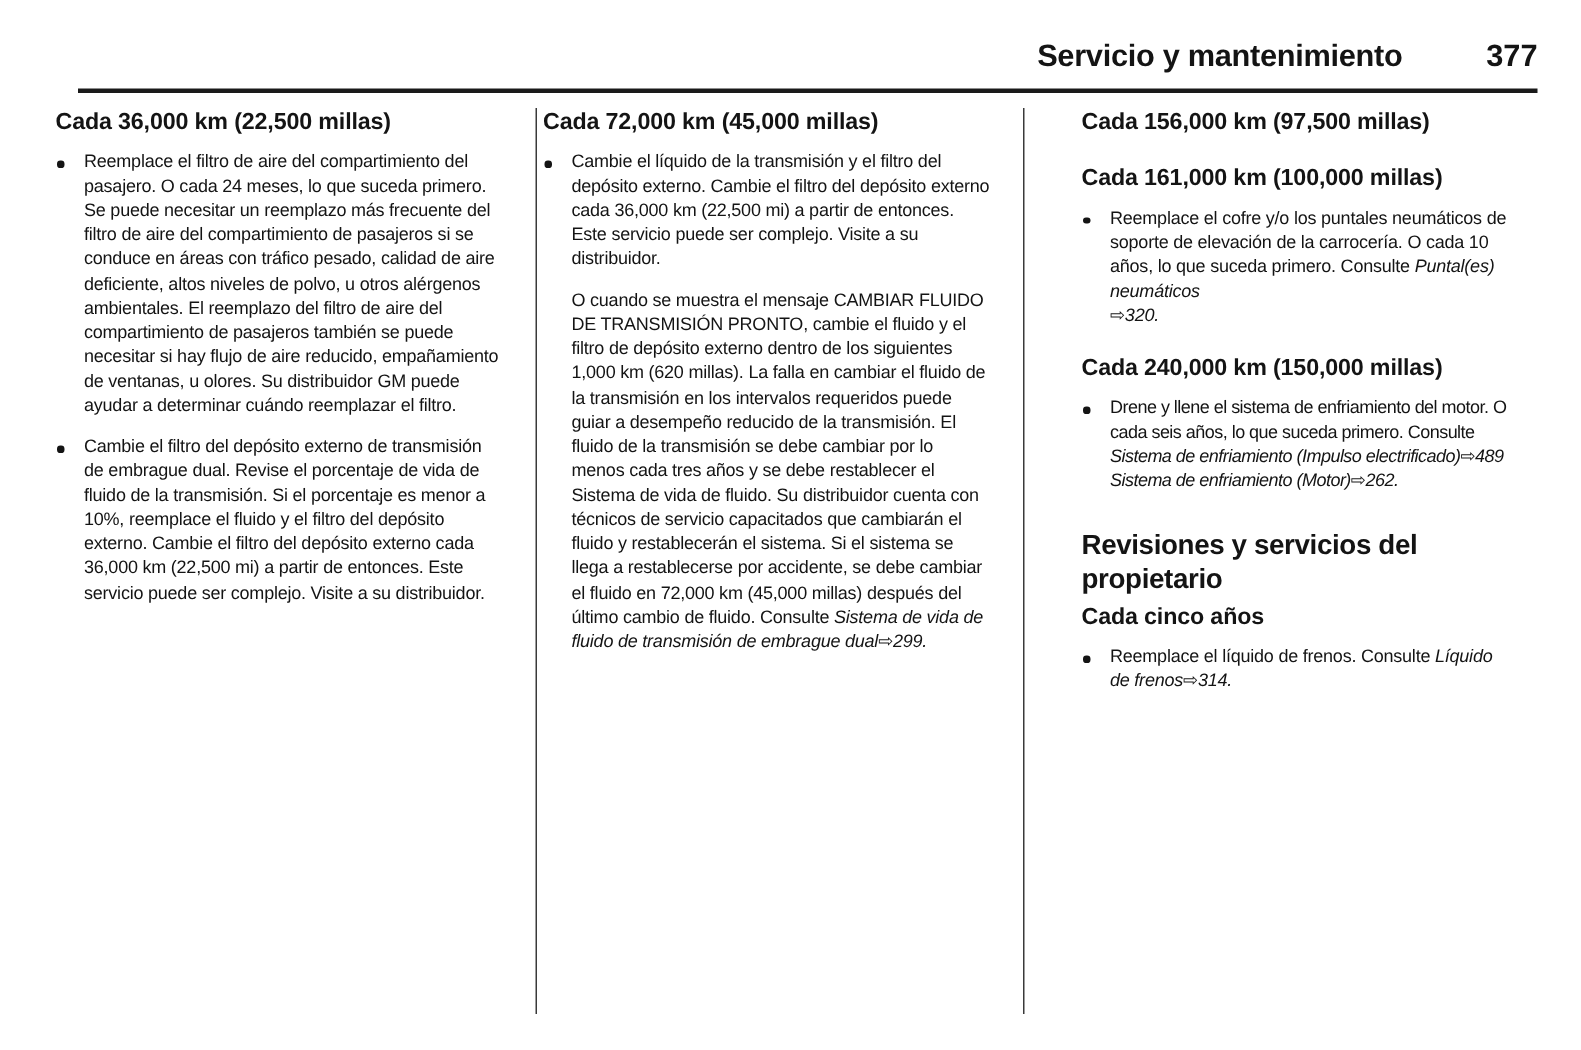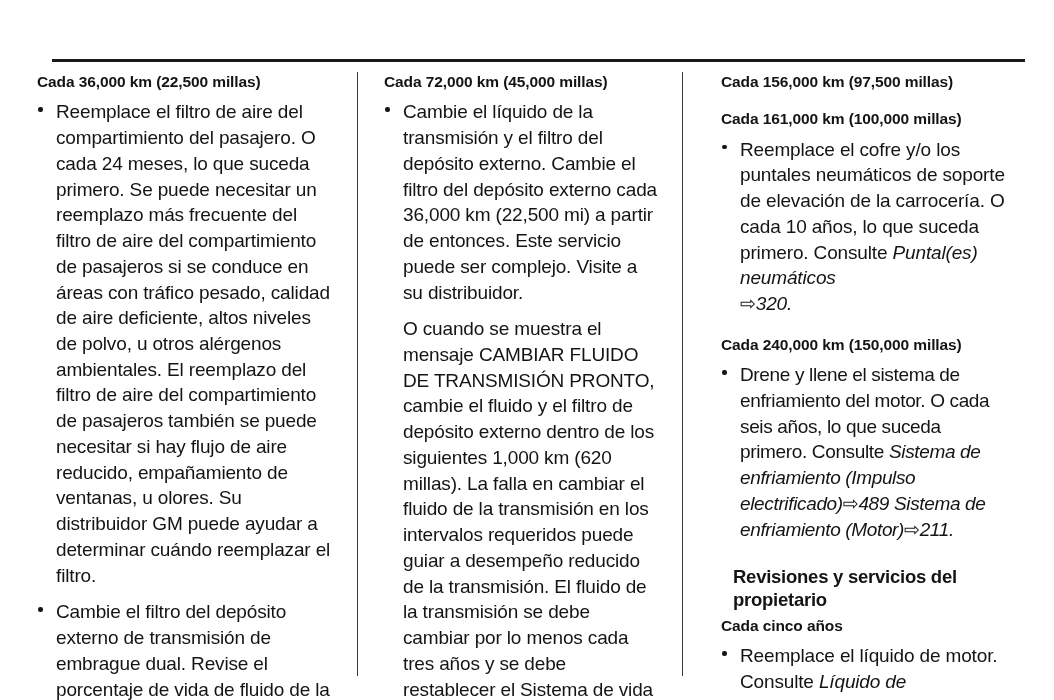--- a/index.html
+++ b/index.html
@@ -63,21 +63,21 @@
     top: 72px;
     width: 973px;
     height: 604px;
     display: flex;
   }
   .col {
     box-sizing: border-box;
     position: relative;
   }
   .col-1 { width: 320px; padding-right: 22px; }
-  .col-2 { width: 325px; padding-left: 27px; padding-right: 22px; }
+  .col-2 { width: 325px; padding-left: 5px; padding-right: 22px; }
   .col-3 { width: 328px; padding-left: 39px; }
 
   .divider {
     position: absolute;
     top: 0;
     width: 1px;
     height: 604px;
     background: #3a3a3a;
   }
   .divider-1 { left: 320px; }
@@ -90,36 +90,36 @@
     margin: 0 0 8px 0;
     line-height: 1.25;
     letter-spacing: -0.1px;
     color: #141414;
   }
   h2.section-heading.spaced { margin-top: 18px; }
 
   h1.group-heading {
     font-size: 18.5px;
     font-weight: bold;
-    margin: 24px 0 5px 12px;
+    margin: 24px 0 5px 0;
     line-height: 1.2;
     letter-spacing: -0.25px;
     color: #141414;
   }
 
   ul.bullets {
     list-style: none;
     margin: 0 0 0 0;
     padding: 0;
   }
   ul.bullets > li {
     position: relative;
     padding-left: 19px;
     margin-bottom: 11px;
-    font-size: 19px;
+    font-size: 12px;
     line-height: 1.355;
     letter-spacing: -0.15px;
     color: #141414;
   }
   ul.bullets > li:last-child { margin-bottom: 11px; }
   ul.bullets > li::before {
     content: "";
     position: absolute;
     left: 1px;
     top: 8px;
@@ -137,20 +137,24 @@
   .it { font-style: italic; }
   .arrow { font-style: normal; }
 
   .tight { letter-spacing: -0.35px; }
 </style>
 </head>
 <body>
 
 <div class="page">
 
+  <div class="header">
+    <span class="header-title">Servicio y mantenimiento</span>
+    <span class="header-page">377</span>
+  </div>
   <div class="header-rule"></div>
 
   <div class="columns">
 
     <div class="divider divider-1"></div>
     <div class="divider divider-2"></div>
 
     <div class="col col-1">
 
       <h2 class="section-heading">Cada 36,000 km (22,500 millas)</h2>
@@ -189,30 +193,30 @@
       <ul class="bullets">
         <li>
           <p><span>Reemplace el cofre y/o los puntales neumáticos de soporte de elevación de la carrocería. O cada 10 años, lo que suceda primero. Consulte </span><span class="it">Puntal(es) neumáticos</span><br><span class="arrow">⇨</span><span class="it">320.</span></p>
         </li>
       </ul>
 
       <h2 class="section-heading spaced">Cada 240,000 km (150,000 millas)</h2>
 
       <ul class="bullets">
         <li>
-          <p class="tight"><span>Drene y llene el sistema de enfriamiento del motor. O cada seis años, lo que suceda primero. Consulte </span><span class="it">Sistema de enfriamiento (Impulso electrificado)</span><span class="arrow">⇨</span><span class="it">489 </span><span class="it">Sistema de enfriamiento (Motor)</span><span class="arrow">⇨</span><span class="it">211.</span></p>
+          <p class="tight"><span>Drene y llene el sistema de enfriamiento del motor. O cada seis años, lo que suceda primero. Consulte </span><span class="it">Sistema de enfriamiento (Impulso electrificado)</span><span class="arrow">⇨</span><span class="it">489 </span><span class="it">Sistema de enfriamiento (Motor)</span><span class="arrow">⇨</span><span class="it">262.</span></p>
         </li>
       </ul>
 
       <h1 class="group-heading">Revisiones y servicios del propietario</h1>
 
       <h2 class="section-heading">Cada cinco años</h2>
 
       <ul class="bullets">
         <li>
-          <p><span>Reemplace el líquido de motor. Consulte </span><span class="it">Líquido de frenos</span><span class="arrow">⇨</span><span class="it">314.</span></p>
+          <p><span>Reemplace el líquido de frenos. Consulte </span><span class="it">Líquido de frenos</span><span class="arrow">⇨</span><span class="it">314.</span></p>
         </li>
       </ul>
 
     </div>
 
   </div>
 </div>
 
 </body></html>

